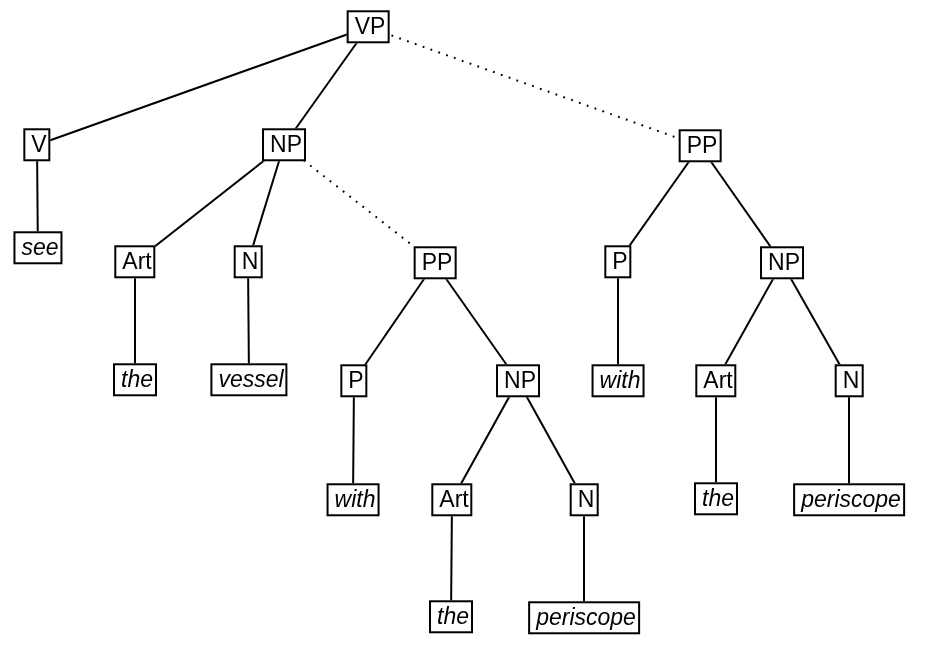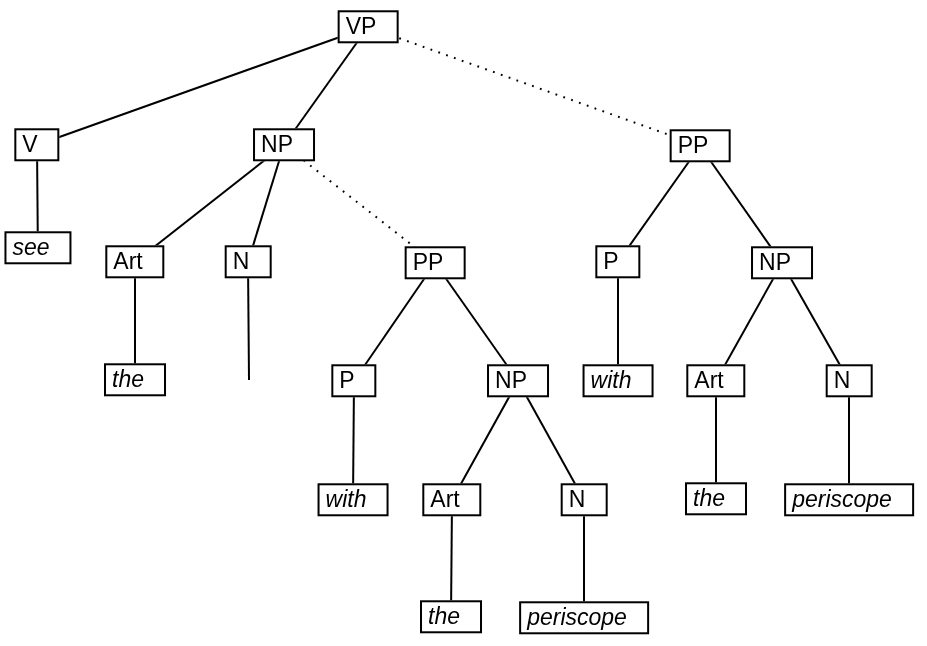--- a/index.html
+++ b/index.html
@@ -30,21 +30,21 @@
     stroke-dasharray: 1.8 6.5;
   }
   .node {
     position: absolute;
     transform: translate(-50%, -50%);
     background: #ffffff;
     border: 2px solid #000000;
     color: #000000;
     font-size: 23px;
     line-height: 1.15;
-    padding: 1px 20px 2px 6px;
+    padding: 1px 2px 2px 6px;
     white-space: nowrap;
     text-align: center;
   }
   .word {
     font-style: italic;
   }
 </style>
 </head>
 <body>
 
@@ -82,20 +82,21 @@
   <div class="node" style="left:700px; top:146px">PP</div>
 
   <div class="node word" style="left:38px;  top:248px">see</div>
   <div class="node" style="left:135px; top:262px">Art</div>
   <div class="node" style="left:248px; top:262px">N</div>
   <div class="node" style="left:435px; top:263px">PP</div>
   <div class="node" style="left:618px; top:262px">P</div>
   <div class="node" style="left:782px; top:263px">NP</div>
 
   <div class="node word" style="left:135px; top:380px">the</div>
+  <div class="node word" style="left:249px; top:380px">vessel</div>
   <div class="node" style="left:354px; top:381px">P</div>
   <div class="node" style="left:518px; top:381px">NP</div>
   <div class="node word" style="left:618px; top:381px">with</div>
   <div class="node" style="left:716px; top:381px">Art</div>
   <div class="node" style="left:849px; top:381px">N</div>
 
   <div class="node word" style="left:353px; top:500px">with</div>
   <div class="node" style="left:452px; top:500px">Art</div>
   <div class="node" style="left:584px; top:500px">N</div>
   <div class="node word" style="left:716px; top:499px">the</div>

